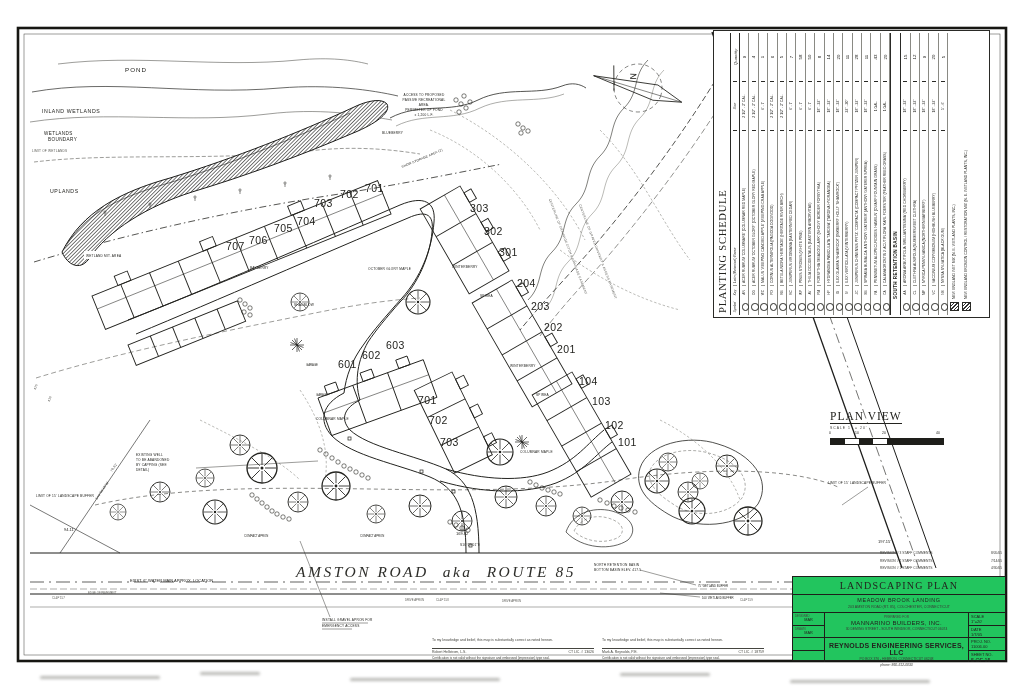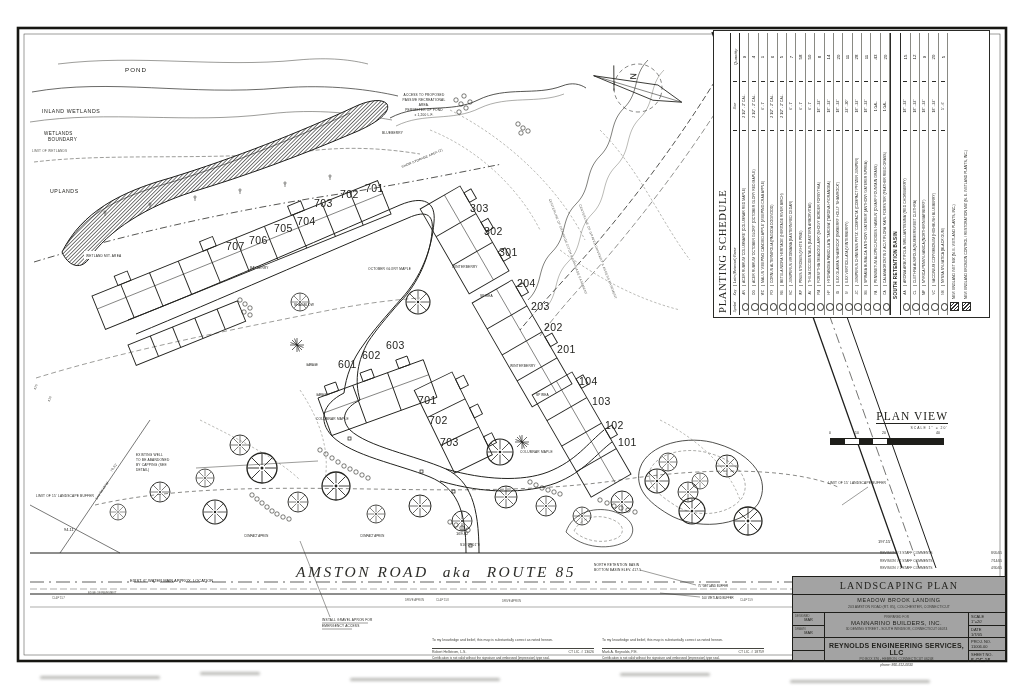--- a/index.html
+++ b/index.html
@@ -34,21 +34,21 @@
   .c-qty{flex:1;text-align:center;font-size:4.4px;}
   .plantdot{display:inline-block;width:5.5px;height:5.5px;border:.6px solid #2a2a26;border-radius:50%;
             background:radial-gradient(circle,#555 9%,transparent 10%);}
   .basin-title{height:9px;line-height:9px;font-size:4.6px;font-weight:bold;letter-spacing:.4px;
                border-bottom:.6px solid #2a2a26;border-top:.8px solid #2a2a26;padding-left:16px;}
   .seednote{display:flex;align-items:center;height:12px;gap:3px;padding-left:4px;font-size:3.5px;}
   .swatch{width:7px;height:7px;border:.5px solid #2a2a26;flex:none;
           background:repeating-linear-gradient(45deg,#333 0 .9px,#fff .9px 2.4px);}
 
   
-  .titleblock{position:absolute;left:792px;top:576px;width:214px;height:85px;background:#a3a3a3;
+  .titleblock{position:absolute;left:792px;top:576px;width:214px;height:85px;background:#22c55e;
               border:1.4px solid #1e1e1a;box-sizing:border-box;font-size:4px;}
   .tb-row1{height:17px;border-bottom:.8px solid #1e1e1a;display:flex;align-items:center;justify-content:center;
            font-size:10px;letter-spacing:1.2px;font-family:"Liberation Serif",serif;}
   .tb-row2{height:18px;border-bottom:.8px solid #1e1e1a;text-align:center;padding-top:2px;box-sizing:border-box;}
   .tb-proj{font-size:5.4px;letter-spacing:.6px;}
   .tb-addr{font-size:3.6px;margin-top:1.5px;color:#3a3a36;}
   .tb-grid{display:flex;height:24px;border-bottom:.8px solid #1e1e1a;}
   .tb-grid2{display:flex;height:24px;}
   .tb-c1{width:32px;border-right:.8px solid #1e1e1a;box-sizing:border-box;flex:none;}
   .tb-c1 .half{height:50%;box-sizing:border-box;padding:1px 2px;}
@@ -67,21 +67,21 @@
   
   .revisions{position:absolute;left:880px;top:550px;width:122px;font-size:3.3px;color:#3a3a36;}
   .rev-row{display:flex;justify-content:space-between;line-height:7.6px;}
 
   
   .cert{position:absolute;top:638px;width:162px;font-size:3.5px;color:#45453f;}
   .cert .sig{display:flex;justify-content:space-between;border-top:.7px solid #45453f;margin-top:6px;padding-top:1px;}
   .cert .note{margin-top:1.5px;font-size:3.2px;}
 
   
-  .planview{position:absolute;left:830px;top:406px;width:118px;text-align:right;}
+  .planview{position:absolute;left:830px;top:406px;width:118px;text-align:left;}
   .pv-title{display:inline-block;font-size:11.5px;letter-spacing:1px;border-bottom:1px solid #23231f;
             padding-bottom:1px;font-family:"Liberation Serif",serif;}
   .pv-scale{font-size:3.4px;letter-spacing:1px;color:#3a3a36;margin-top:2px;}
   .pv-bar{position:relative;height:12px;margin-top:2px;}
   .pv-ticks{position:absolute;top:0;left:0;width:112px;height:4px;font-size:3.4px;}
   .pv-ticks span{position:absolute;top:-1px;}
   .bar{position:absolute;top:6px;left:0;width:112px;height:4.5px;border:.8px solid #1e1e1a;display:flex;box-sizing:content-box;}
   .bar i{display:block;height:100%;}
   .bar .d{background:#1e1e1a;}
   .bar .l{background:#fff;}

